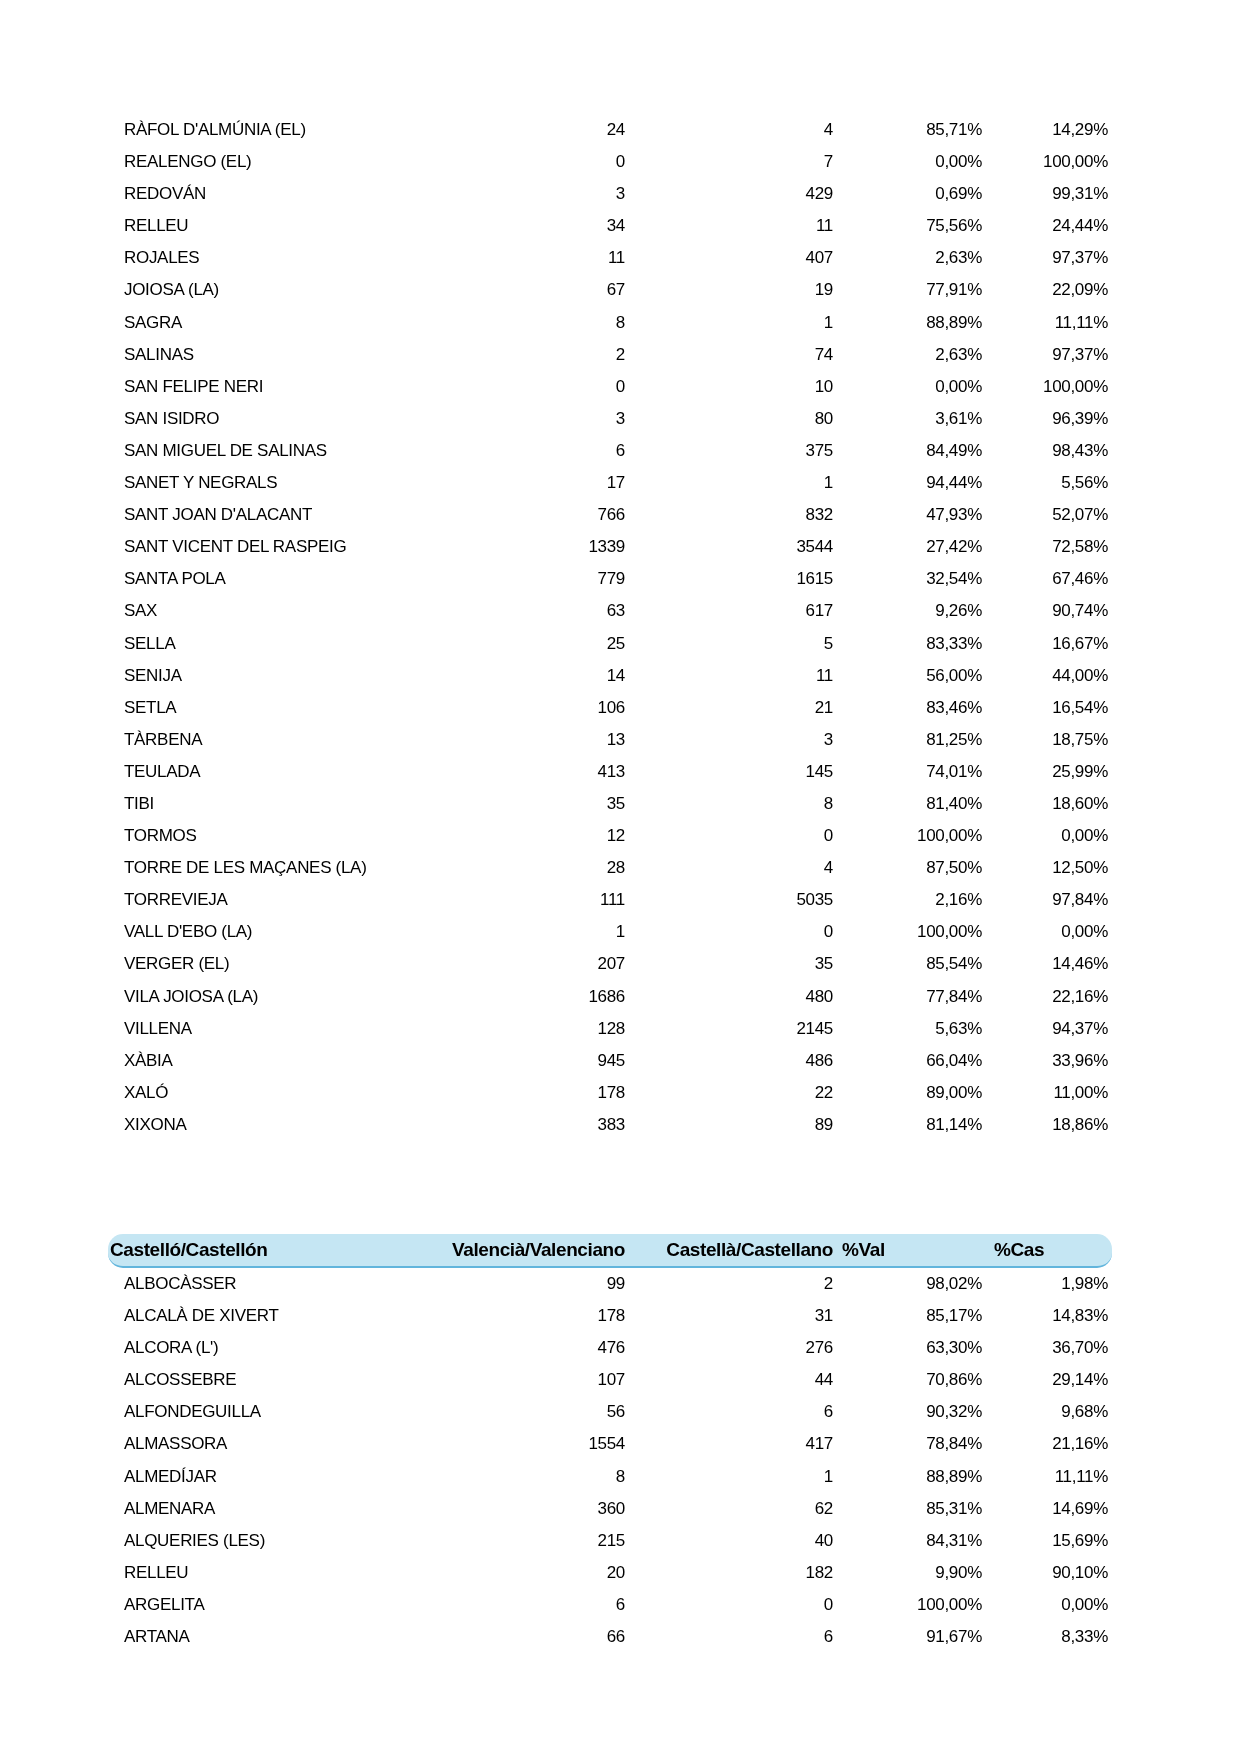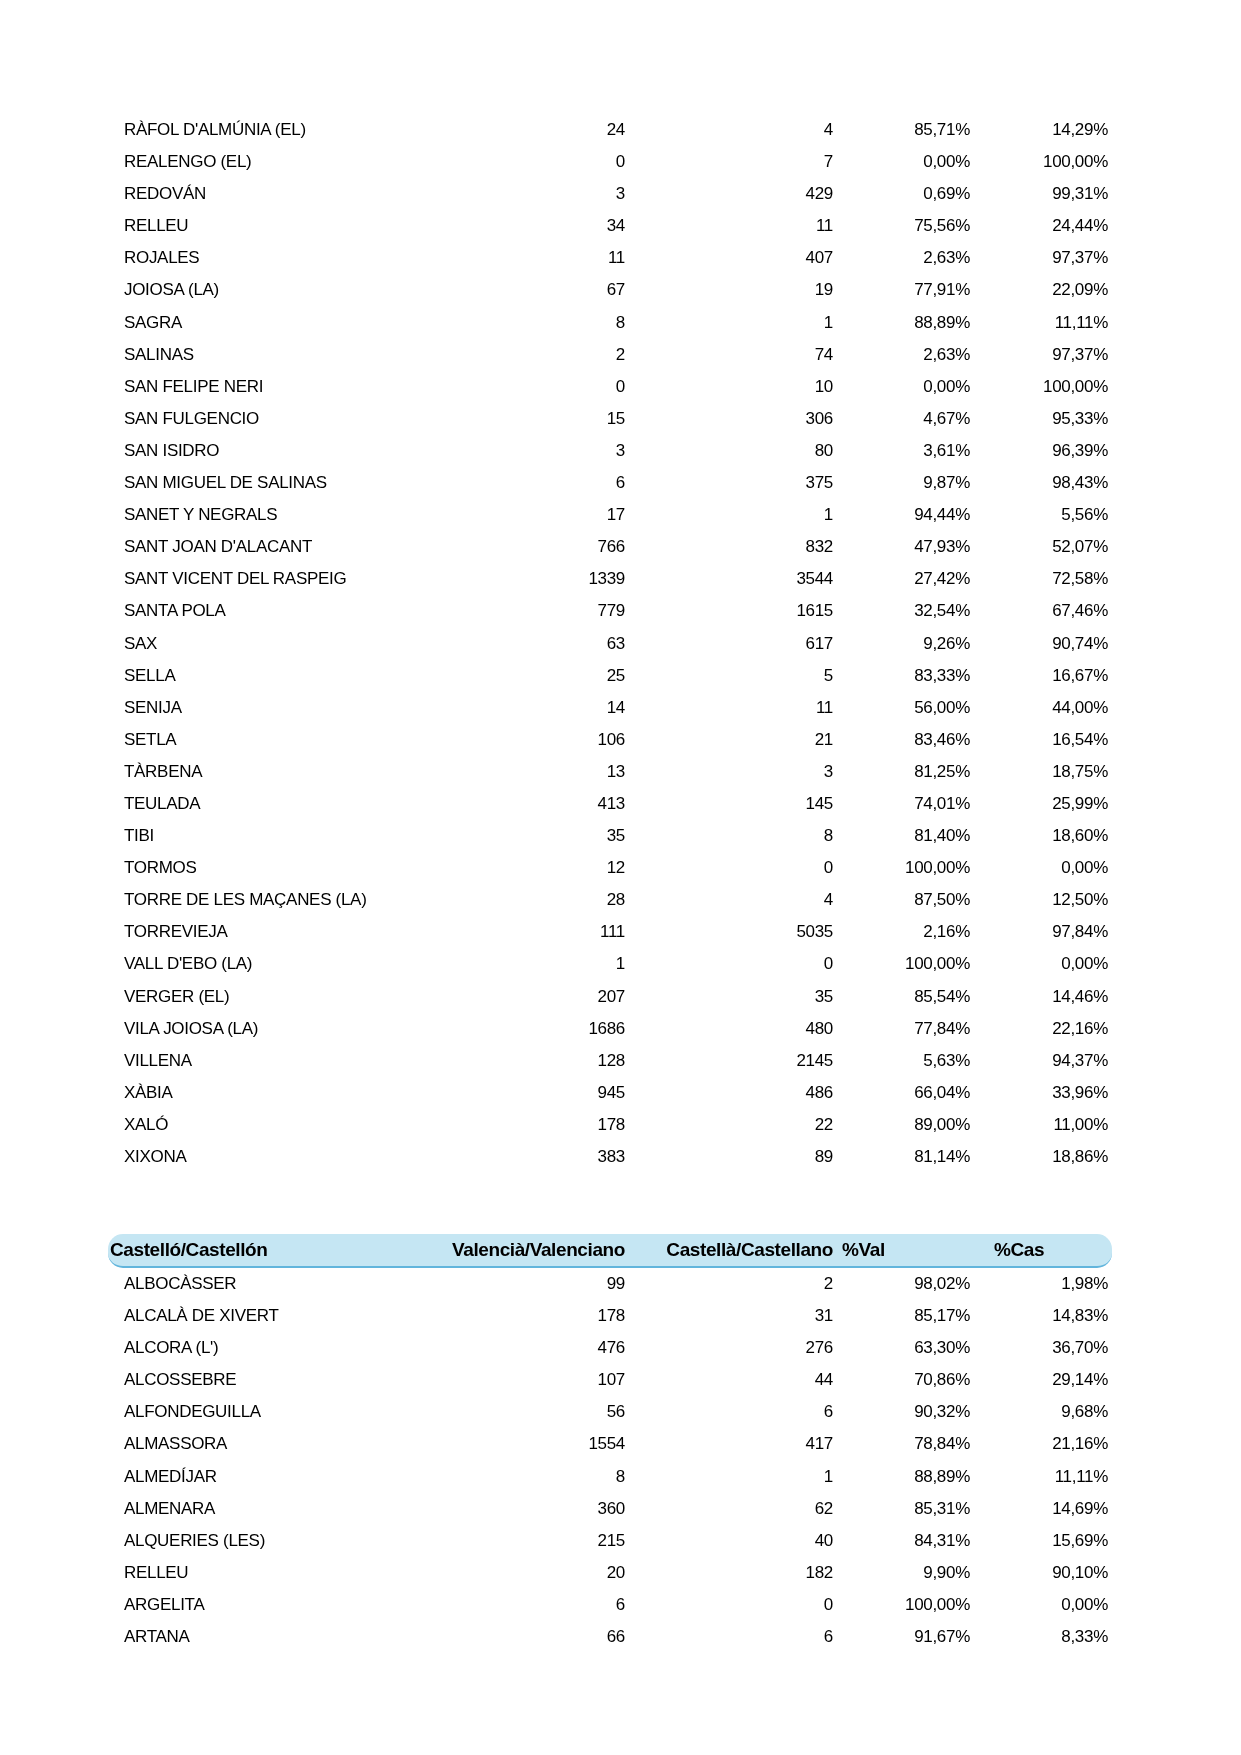--- a/index.html
+++ b/index.html
@@ -3,21 +3,21 @@
 <meta charset="utf-8">
 <style>
   html,body{margin:0;padding:0;background:#ffffff;}
   body{width:1241px;height:1755px;position:relative;overflow:hidden;font-family:"Liberation Sans",sans-serif;color:#000;}
   .tbl{position:absolute;left:108px;width:1004px;}
   .row{position:relative;height:32.1px;font-size:17px;line-height:32.1px;letter-spacing:-0.3px;}
   .c{position:absolute;top:0;white-space:nowrap;}
   .c-name{left:16px;}
   .c-v{right:487px;}
   .c-c{right:279px;text-align:right;}
-  .c-pv{right:142px;text-align:left;}
+  .c-pv{right:130px;text-align:left;}
   .c-pc{right:4px;text-align:right;}
   .hdr{position:relative;height:32px;background:#c5e6f3;border-bottom:2px solid #62b5dc;font-weight:bold;font-size:19px;line-height:32px;letter-spacing:-0.4px;border-radius:15px;}
   .h{position:absolute;top:0;white-space:nowrap;}
   .h-name{left:2px;}
   .h-v{right:487px;}
   .h-c{right:279px;}
   .h-pv{left:734px;}
   .h-pc{left:870px;margin-left:16px;}
 </style>
 </head>
@@ -81,38 +81,31 @@
       <span class="c c-pc">97,37%</span>
     </div>
     <div class="row">
       <span class="c c-name">SAN FELIPE NERI</span>
       <span class="c c-v">0</span>
       <span class="c c-c">10</span>
       <span class="c c-pv">0,00%</span>
       <span class="c c-pc">100,00%</span>
     </div>
     <div class="row">
-      <span class="c c-name">SAN FULGENCIO</span>
-      <span class="c c-v">15</span>
-      <span class="c c-c">306</span>
-      <span class="c c-pv">4,67%</span>
-      <span class="c c-pc">95,33%</span>
-    </div>
-    <div class="row">
       <span class="c c-name">SAN ISIDRO</span>
       <span class="c c-v">3</span>
       <span class="c c-c">80</span>
       <span class="c c-pv">3,61%</span>
       <span class="c c-pc">96,39%</span>
     </div>
     <div class="row">
       <span class="c c-name">SAN MIGUEL DE SALINAS</span>
       <span class="c c-v">6</span>
       <span class="c c-c">375</span>
-      <span class="c c-pv">9,87%</span>
+      <span class="c c-pv">84,49%</span>
       <span class="c c-pc">98,43%</span>
     </div>
     <div class="row">
       <span class="c c-name">SANET Y NEGRALS</span>
       <span class="c c-v">17</span>
       <span class="c c-c">1</span>
       <span class="c c-pv">94,44%</span>
       <span class="c c-pc">5,56%</span>
     </div>
     <div class="row">

